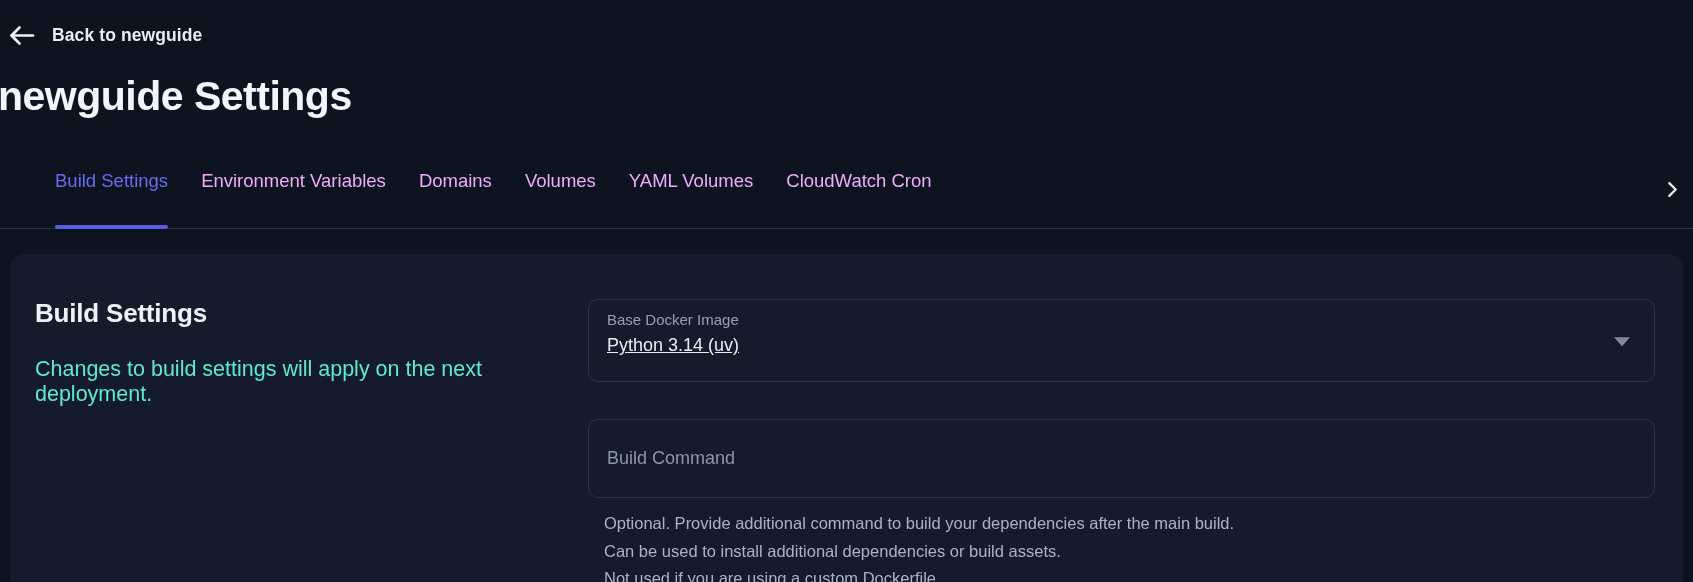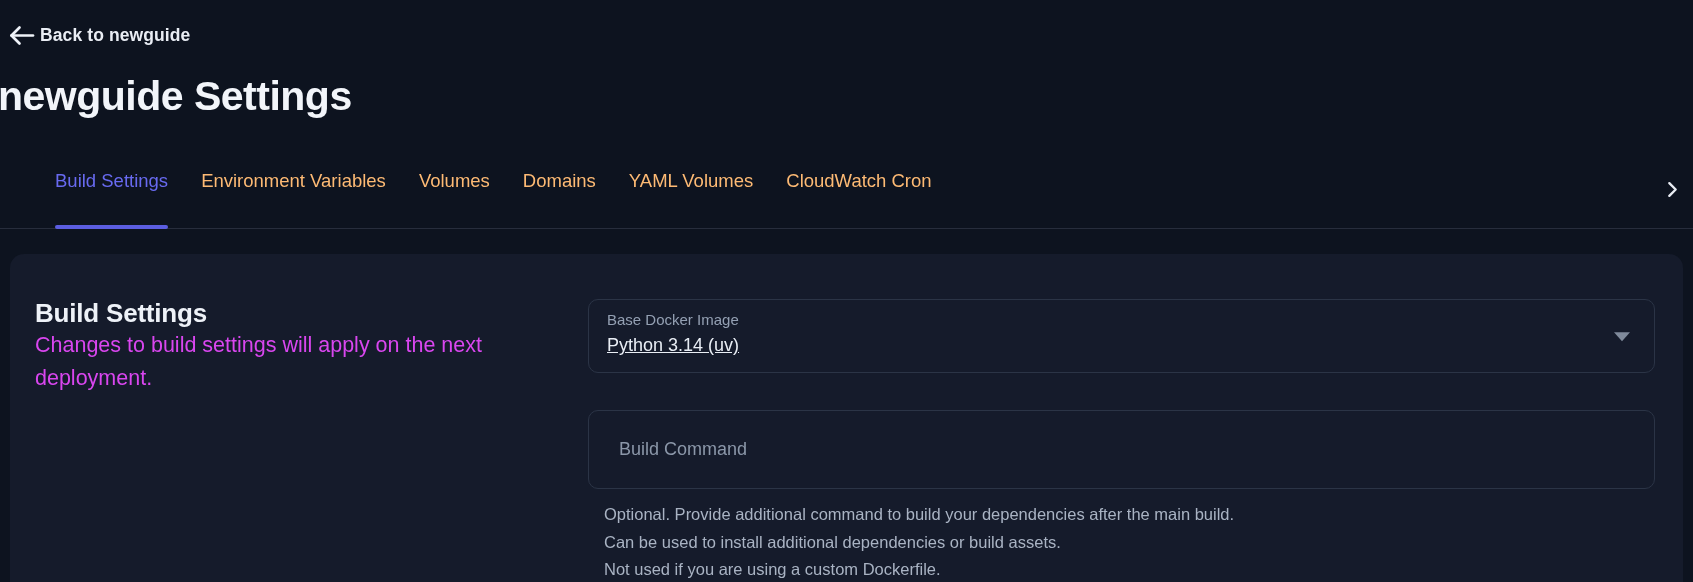--- a/index.html
+++ b/index.html
@@ -5,38 +5,38 @@
   * { margin:0; padding:0; box-sizing:border-box; }
   html, body { background:#0d131f; }
   body {
     width:1693px; height:582px; overflow:hidden; position:relative;
     font-family:"Liberation Sans", sans-serif;
     -webkit-font-smoothing:antialiased;
   }
 
   
   .topbar { padding:24px 0 0 8px; }
-  .back-link { display:inline-flex; align-items:center; gap:5px; cursor:pointer; }
+  .back-link { display:inline-flex; align-items:center; gap:17px; cursor:pointer; }
   .back-link .label { color:#e9edf4; font-size:17.5px; font-weight:700; letter-spacing:.1px; }
 
   
   .page-title {
     margin:21px 0 0 -2px;
     font-size:41px; font-weight:700; color:#f2f5fa; letter-spacing:-.5px; line-height:1.2;
   }
 
   
   .tabs {
     display:flex; align-items:flex-end;
     margin-top:50px; padding-left:55px; padding-right:12px;
     border-bottom:1px solid #272d3c;
   }
   .tab {
     position:relative; white-space:nowrap; cursor:pointer;
-    font-size:18.5px; color:#fdba74; line-height:20px;
+    font-size:18.5px; color:#f0abfc; line-height:20px;
     padding-bottom:37px; margin-right:33px;
   }
   .tab.active { color:#686af0; }
   .tab.active::after {
     content:""; position:absolute; left:0; right:0; bottom:-1px; height:4px;
     background:#5b5de0; border-radius:2px;
   }
   .tabs-overflow {
     margin-left:auto; padding-bottom:30px; cursor:pointer;
     display:flex; align-items:center;
@@ -44,44 +44,44 @@
 
   
   .card {
     margin:25px 10px 0 10px; height:420px;
     background:#151b2b; border-radius:14px;
     display:flex; padding:36px 28px 0 25px;
   }
   .card-left { width:553px; flex-shrink:0; padding-top:8px; }
   .panel-title { font-size:26px; font-weight:700; color:#eef2f8; letter-spacing:-.2px; }
   .panel-desc {
-    max-width:470px;
-    font-size:21.5px; line-height:33px; color:#d946ef;
+    margin-top:28px; max-width:470px;
+    font-size:21.5px; line-height:25px; color:#5eead4;
   }
 
   .card-right { flex:1; padding-top:9px; }
 
   .select-field {
-    position:relative; height:74px; cursor:pointer;
+    position:relative; height:83px; cursor:pointer;
     border:1px solid #2b3446; border-radius:10px;
     padding:11px 46px 0 18px; background:transparent;
   }
   .field-label { font-size:15px; color:#94a0b3; }
   .field-value { margin-top:7px; font-size:18px; font-weight:500; color:#e9eef5;text-decoration:underline; }
   .caret {
     position:absolute; right:24px; top:50%; transform:translateY(-42%);
     width:0; height:0;
     border-left:8px solid transparent; border-right:8px solid transparent;
     border-top:9px solid #7f8a9b;
   }
 
   .input-field {
     margin-top:37px; height:79px;
     border:1px solid #2b3446; border-radius:10px;
-    display:flex; align-items:center; padding:0 30px;
+    display:flex; align-items:center; padding:0 18px;
   }
   .input-field input {
     width:100%; background:transparent; border:none; outline:none;
     font-family:"Liberation Sans", sans-serif;
     font-size:18px; color:#e9eef5;
   }
   .input-field input::placeholder { color:#8b97a9; opacity:1; }
 
   .helper { margin-top:12px; padding-left:16px; }
   .helper-line { font-size:16.5px; line-height:27.5px; color:#a9b3c3; }
@@ -99,22 +99,22 @@
     </span>
     <span class="label">Back to newguide</span>
   </div>
 </div>
 
 <h1 class="page-title">newguide Settings</h1>
 
 <div class="tabs">
   <div class="tab active">Build Settings</div>
   <div class="tab">Environment Variables</div>
+  <div class="tab">Domains</div>
   <div class="tab">Volumes</div>
-  <div class="tab">Domains</div>
   <div class="tab">YAML Volumes</div>
   <div class="tab">CloudWatch Cron</div>
   <div class="tabs-overflow">
     <span style="display:flex;">
       <svg width="17" height="17" viewBox="0 0 16 16" fill="none" stroke="#e9edf4" stroke-width="2.2" stroke-linecap="round" stroke-linejoin="round">
           <path d="M5 2l6 6-6 6"></path>
         </svg>
     </span>
   </div>
 </div>

